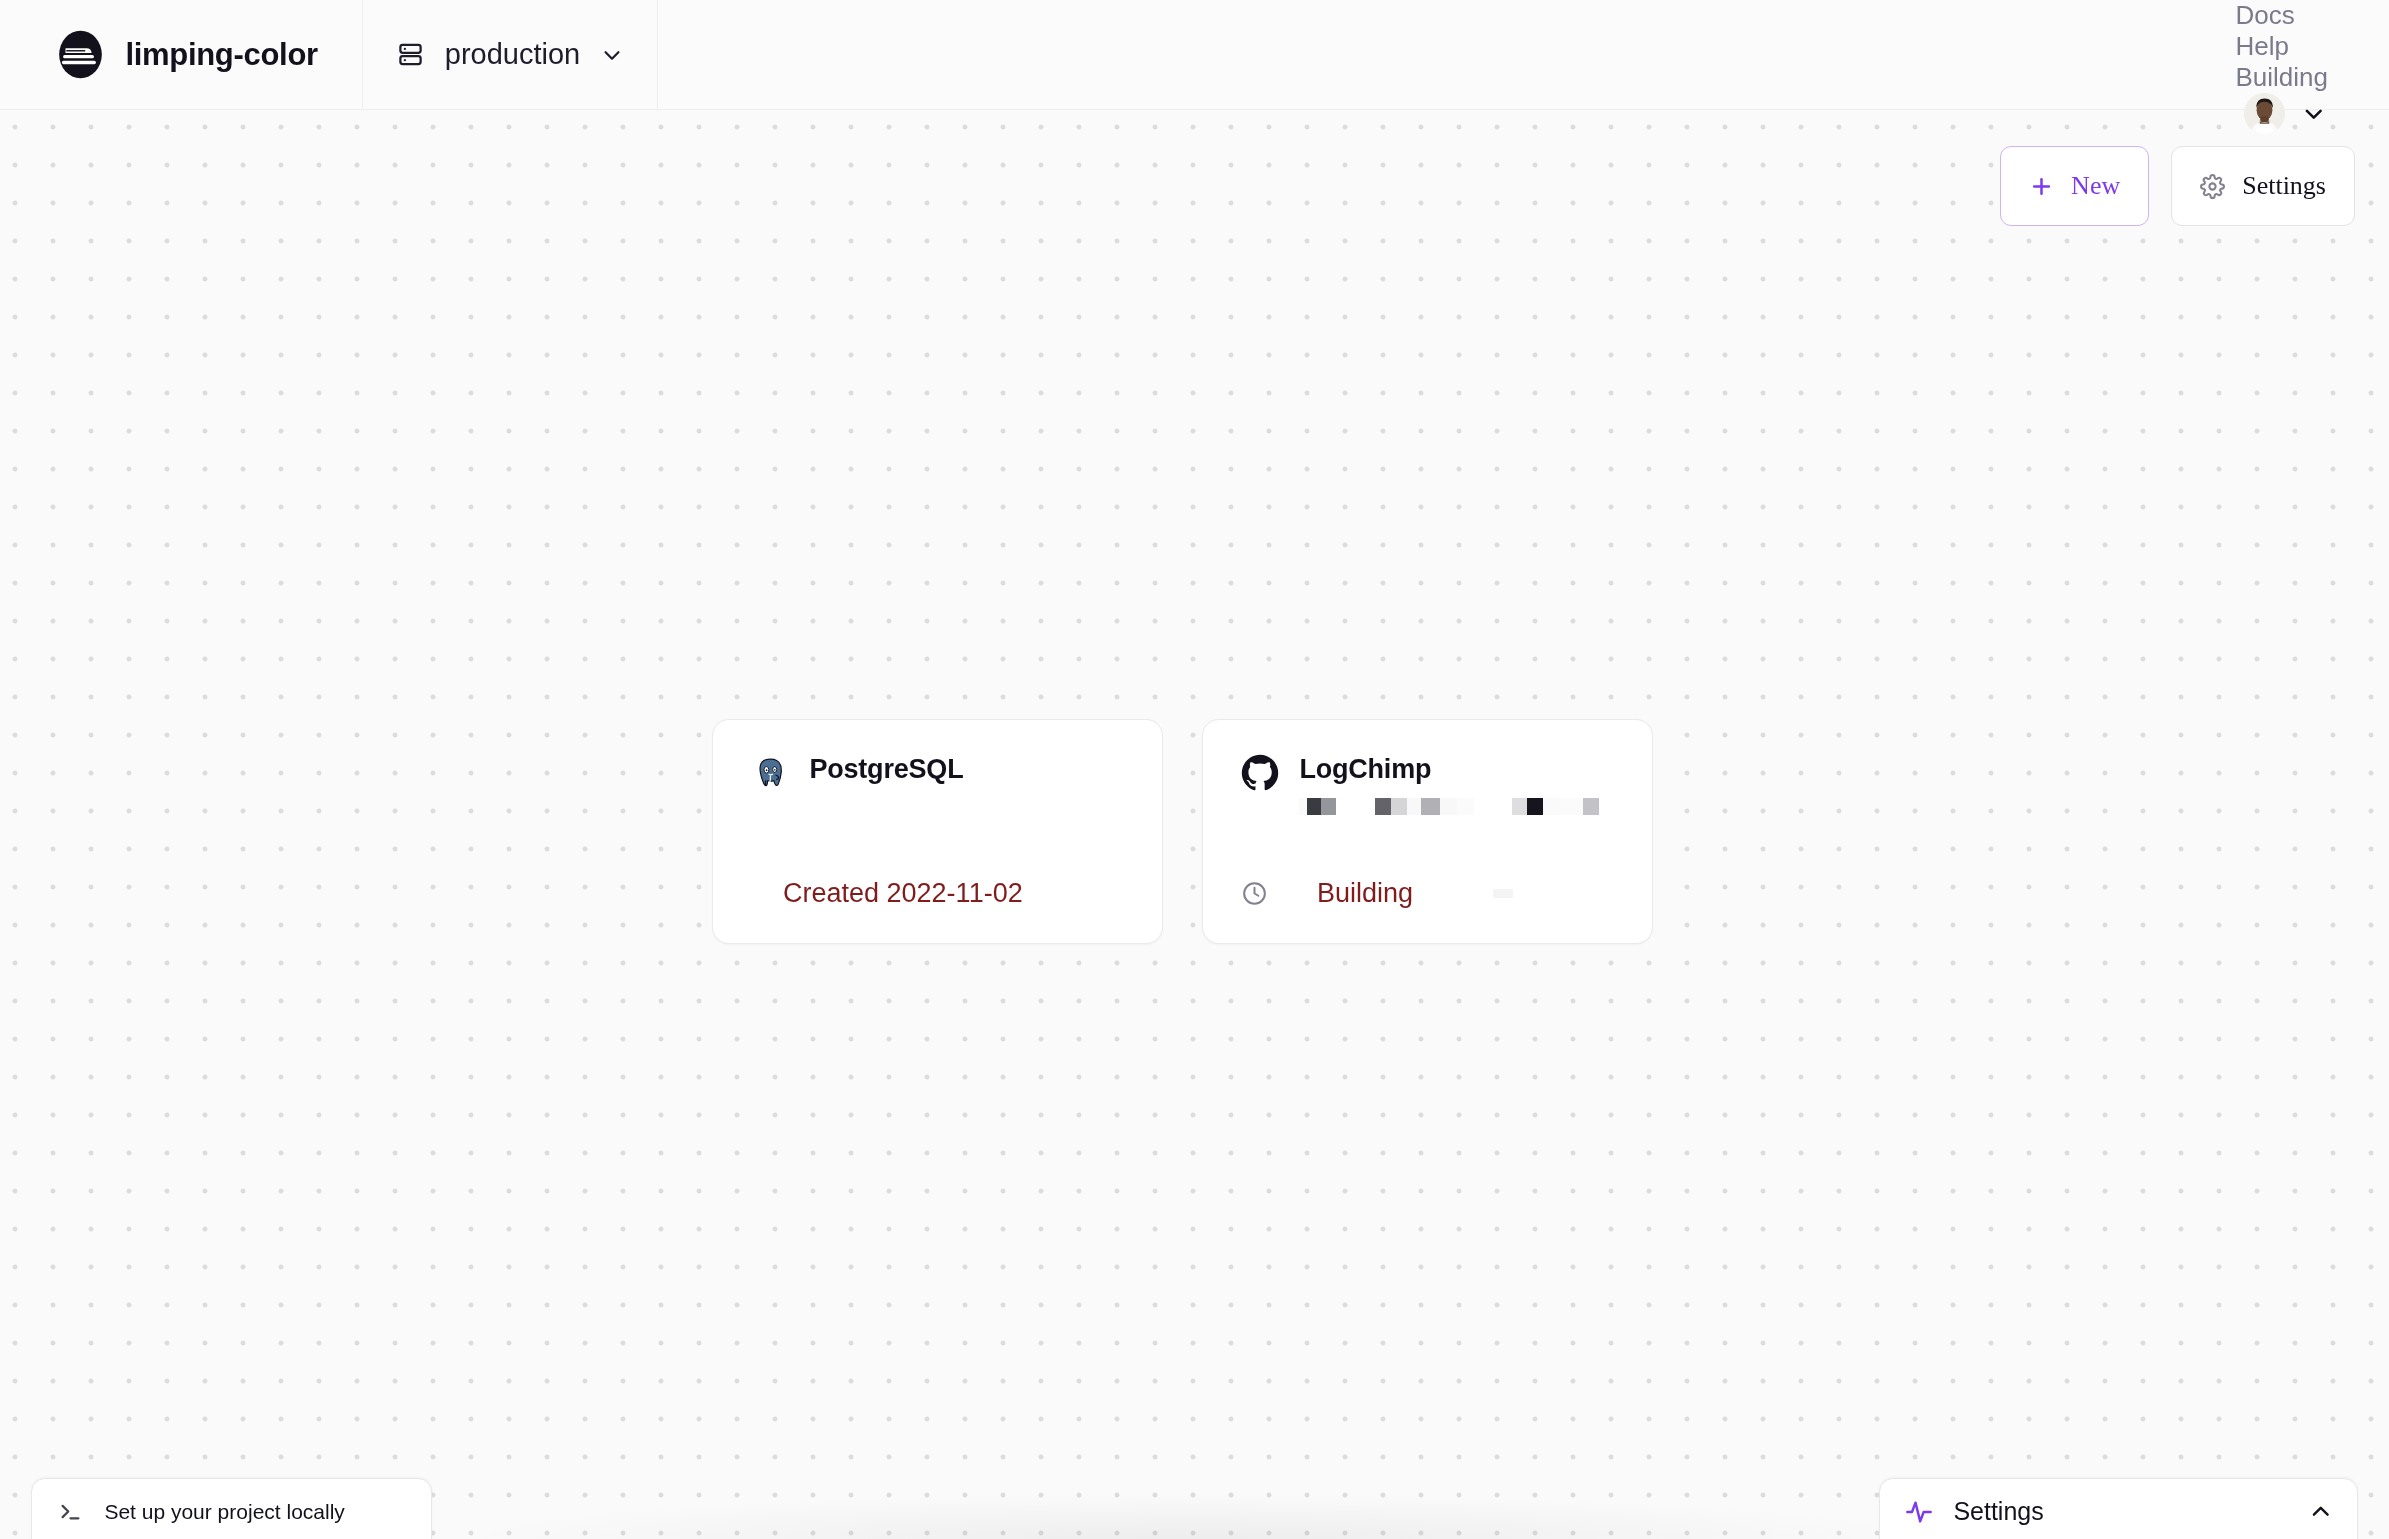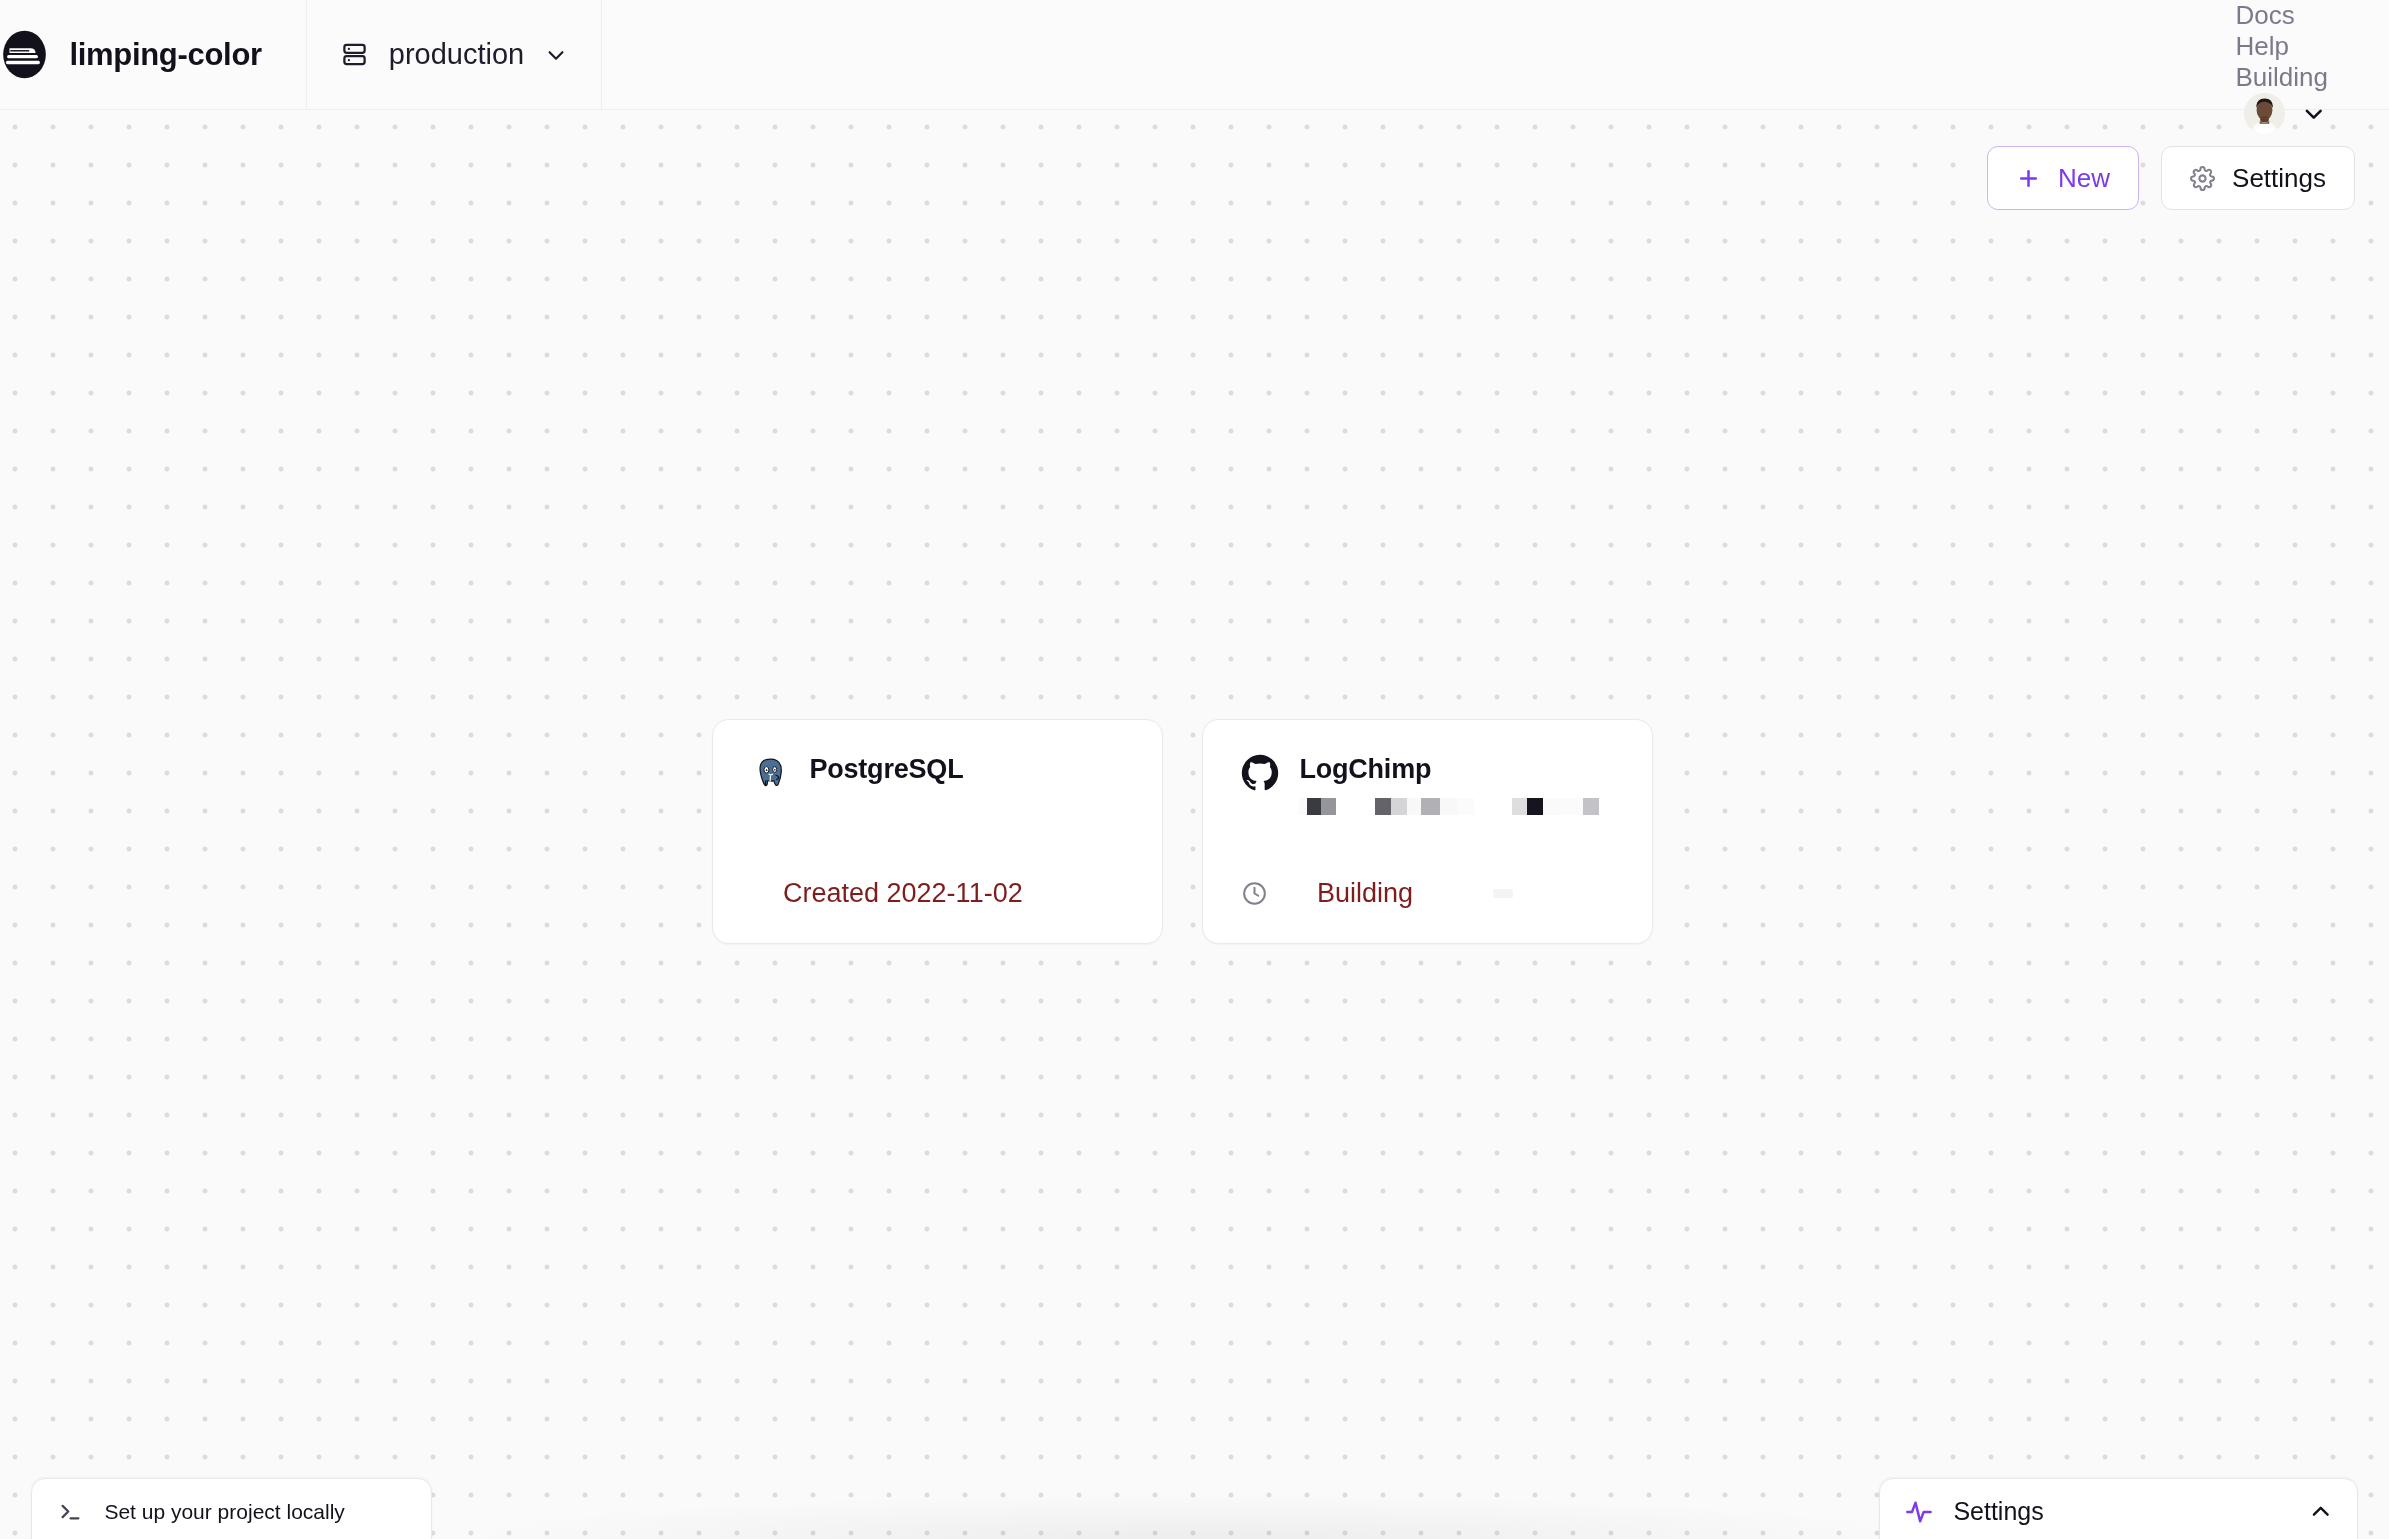--- a/index.html
+++ b/index.html
@@ -32,22 +32,24 @@
     border-bottom: 1.6px solid #eeeeee;
     display: flex;
     align-items: center;
     z-index: 30;
   }
 
   .brand {
     display: flex;
     align-items: center;
     gap: 20.4px;
+    padding-left: 36px;
     height: 100%;
     flex: 0 0 auto;
+    margin-left: 20px;
   }
 
   .logo-mark {
     width: 49px;
     height: 49px;
     flex: 0 0 auto;
   }
 
   .brand-name {
     font-size: 31px;
@@ -154,27 +156,28 @@
     display: flex;
     align-items: center;
     gap: 22px;
     z-index: 20;
   }
 
   .btn {
     display: inline-flex;
     align-items: center;
     gap: 17px;
-    height: 64px;
+    height: 80px;
     padding: 0 28px;
     border-radius: 11px;
     background: #ffffff;
     font-size: 26px;
     cursor: pointer;
     white-space: nowrap;
+    font-family: Liberation Serif, serif;
   }
 
   .btn-new {
     border: 1.6px solid #cdb4f6;
     color: #7c3aed;
   }
   .btn-new .btn-label { color: #7c3aed; }
 
   .btn-settings {
     border: 1.6px solid #e3e3e6;

